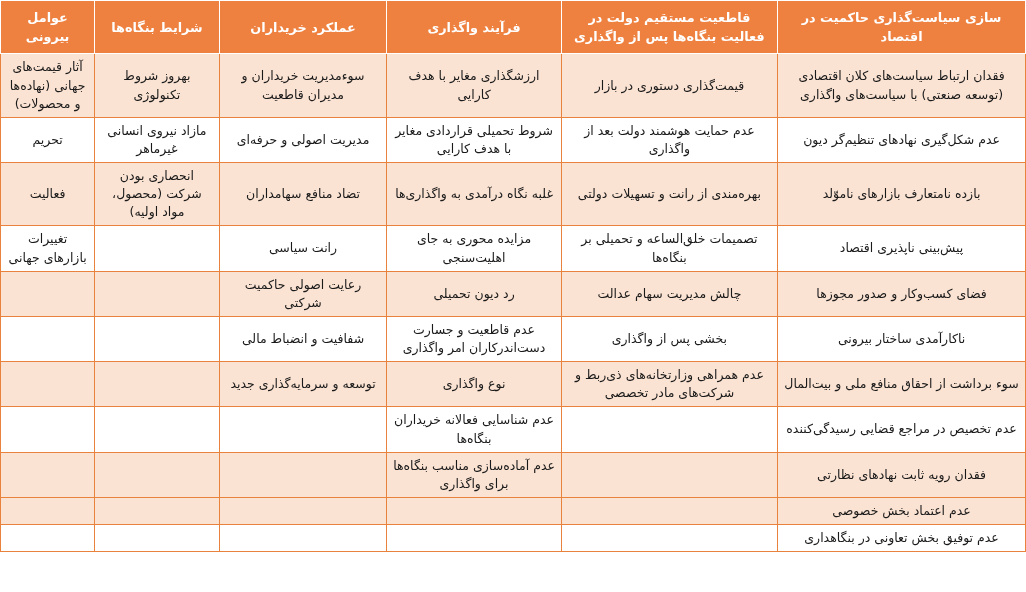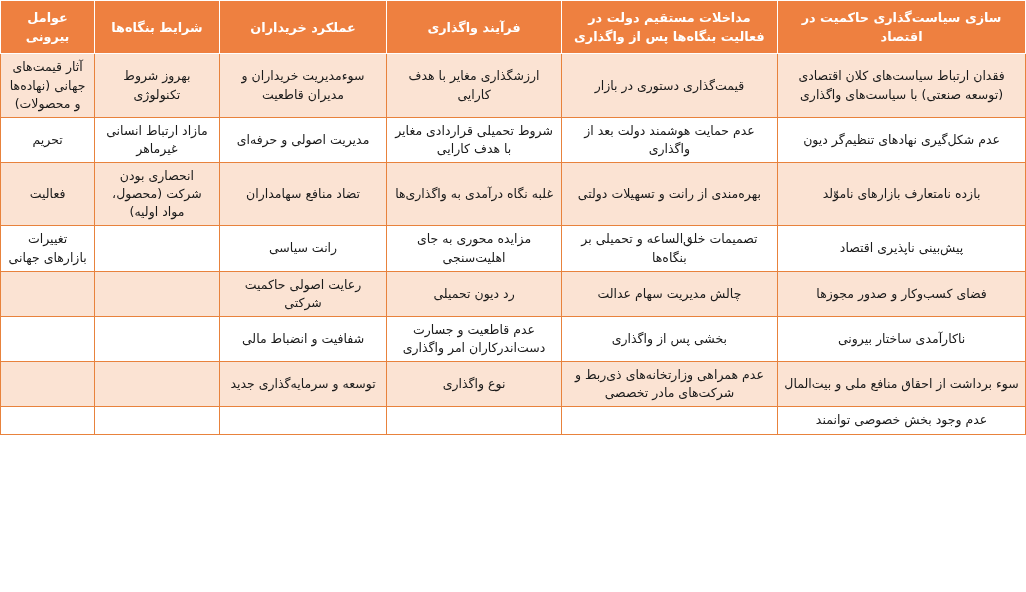--- a/index.html
+++ b/index.html
@@ -62,42 +62,42 @@
     <col class="c0">
       <col class="c1">
       <col class="c2">
       <col class="c3">
       <col class="c4">
       <col class="c5">
   </colgroup>
   <thead>
     <tr>
       <th>سازی سیاست‌گذاری حاکمیت در اقتصاد</th>
-      <th>مداخلات مستقیم دولت در فعالیت بنگاه‌ها پس از واگذاری</th>
+      <th>قاطعیت مستقیم دولت در فعالیت بنگاه‌ها پس از واگذاری</th>
       <th>فرآیند واگذاری</th>
       <th>عملکرد خریداران</th>
       <th>شرایط بنگاه‌ها</th>
       <th>عوامل بیرونی</th>
     </tr>
   </thead>
   <tbody>
     <tr class="odd">
       <td>فقدان ارتباط سیاست‌های کلان اقتصادی (توسعه صنعتی) با سیاست‌های واگذاری</td>
       <td>قیمت‌گذاری دستوری در بازار</td>
       <td>ارزشگذاری مغایر با هدف کارایی</td>
       <td>سوءمدیریت خریداران و مدیران قاطعیت</td>
       <td>بهروز شروط تکنولوژی</td>
       <td>آثار قیمت‌های جهانی (نهاده‌ها و محصولات)</td>
     </tr>
     <tr class="even">
       <td>عدم شکل‌گیری نهادهای تنظیم‌گر دیون</td>
       <td>عدم حمایت هوشمند دولت بعد از واگذاری</td>
       <td>شروط تحمیلی قراردادی مغایر با هدف کارایی</td>
       <td>مدیریت اصولی و حرفه‌ای</td>
-      <td>مازاد ارتباط انسانی غیرماهر</td>
+      <td>مازاد نیروی انسانی غیرماهر</td>
       <td>تحریم</td>
     </tr>
     <tr class="odd">
       <td>بازده نامتعارف بازارهای ناموّلد</td>
       <td>بهره‌مندی از رانت و تسهیلات دولتی</td>
       <td>غلبه نگاه درآمدی به واگذاری‌ها</td>
       <td>تضاد منافع سهامداران</td>
       <td>انحصاری بودن شرکت (محصول، مواد اولیه)</td>
       <td>فعالیت</td>
     </tr>
@@ -127,21 +127,45 @@
     </tr>
     <tr class="odd">
       <td>سوء برداشت از احقاق منافع ملی و بیت‌المال</td>
       <td>عدم همراهی وزارتخانه‌های ذی‌ربط و شرکت‌های مادر تخصصی</td>
       <td>نوع واگذاری</td>
       <td>توسعه و سرمایه‌گذاری جدید</td>
       <td class="empty"></td>
       <td class="empty"></td>
     </tr>
     <tr class="even">
-      <td>عدم وجود بخش خصوصی توانمند</td>
+      <td>عدم تخصیص در مراجع قضایی رسیدگی‌کننده</td>
+      <td class="empty"></td>
+      <td>عدم شناسایی فعالانه خریداران بنگاه‌ها</td>
+      <td class="empty"></td>
+      <td class="empty"></td>
+      <td class="empty"></td>
+    </tr>
+    <tr class="odd">
+      <td>فقدان رویه ثابت نهادهای نظارتی</td>
+      <td class="empty"></td>
+      <td>عدم آماده‌سازی مناسب بنگاه‌ها برای واگذاری</td>
+      <td class="empty"></td>
+      <td class="empty"></td>
+      <td class="empty"></td>
+    </tr>
+    <tr class="odd">
+      <td>عدم اعتماد بخش خصوصی</td>
+      <td class="empty"></td>
+      <td class="empty"></td>
+      <td class="empty"></td>
+      <td class="empty"></td>
+      <td class="empty"></td>
+    </tr>
+    <tr class="even">
+      <td>عدم توفیق بخش تعاونی در بنگاهداری</td>
       <td class="empty"></td>
       <td class="empty"></td>
       <td class="empty"></td>
       <td class="empty"></td>
       <td class="empty"></td>
     </tr>
   </tbody>
 </table>
 
 </body></html>

